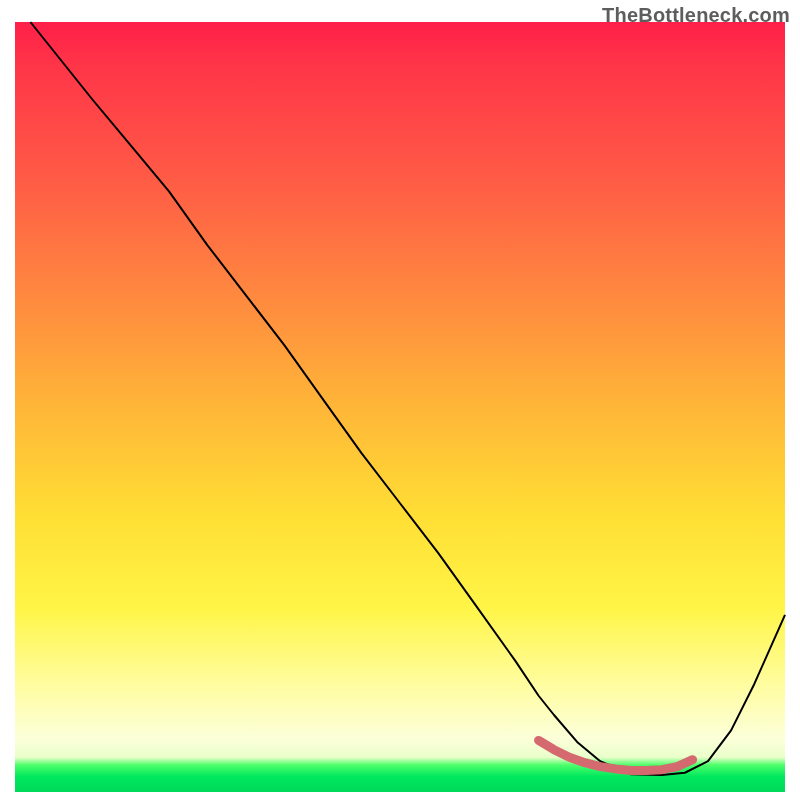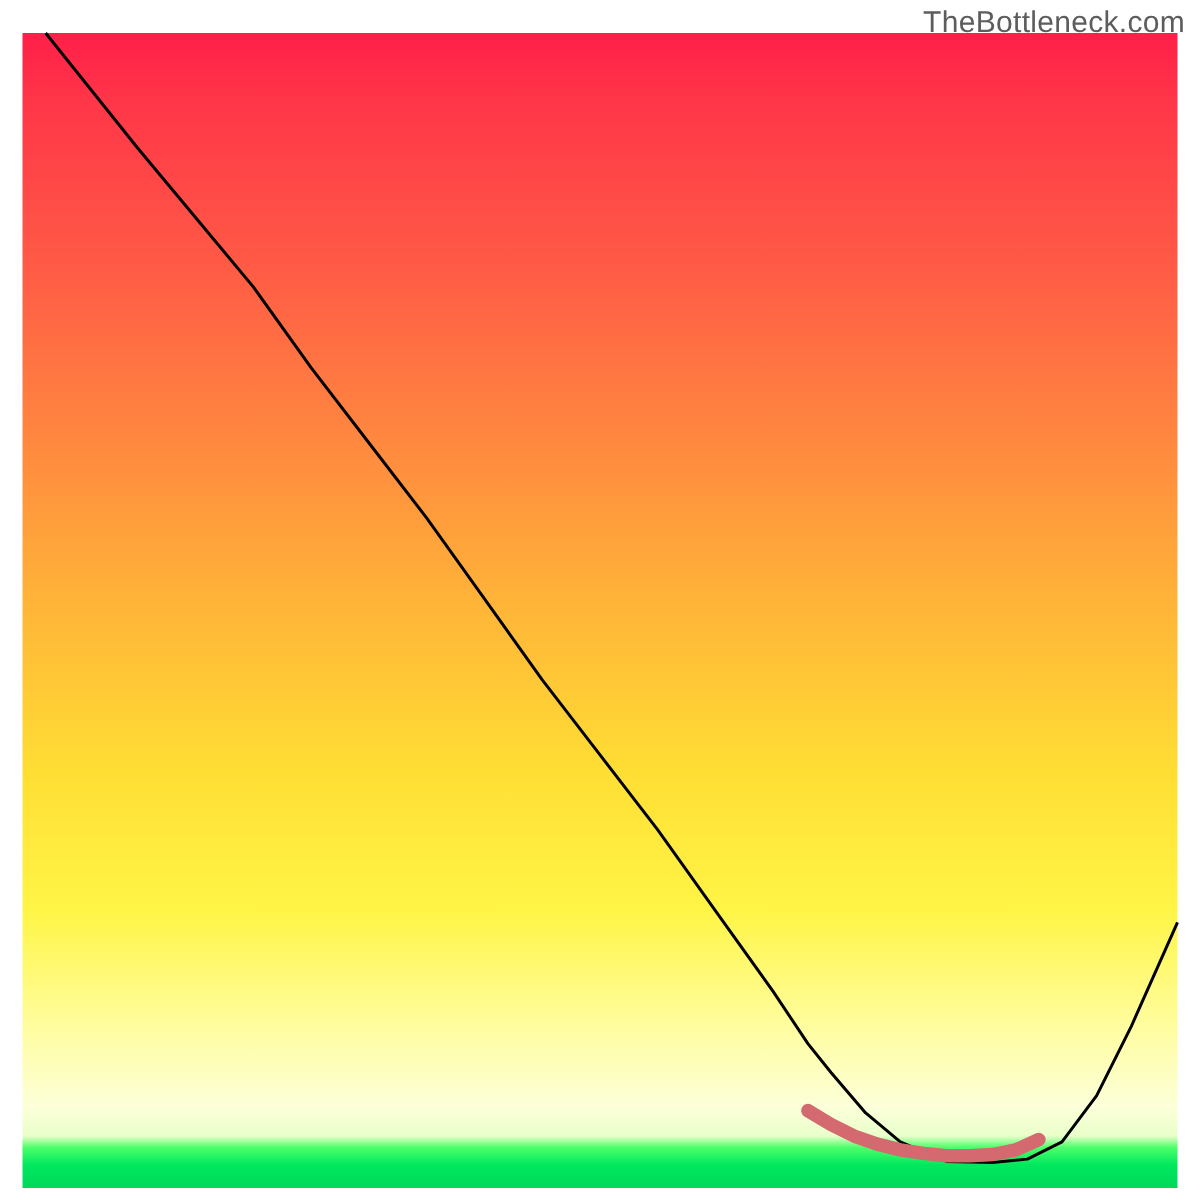--- a/index.html
+++ b/index.html
@@ -10,21 +10,21 @@
     background: #ffffff;
     font-family: Arial, Helvetica, sans-serif;
     overflow: hidden;
   }
   .watermark {
     position: absolute;
     top: 4px;
     right: 10px;
     color: #5d5d5d;
     font-size: 20px;
-    font-weight: 400;
+    font-weight: 700;
     letter-spacing: 0.2px;
     z-index: 10;
   }
   .chart-area {
     position: absolute;
     left: 15px;
     top: 22px;
     width: 770px;
     height: 770px;
   }

